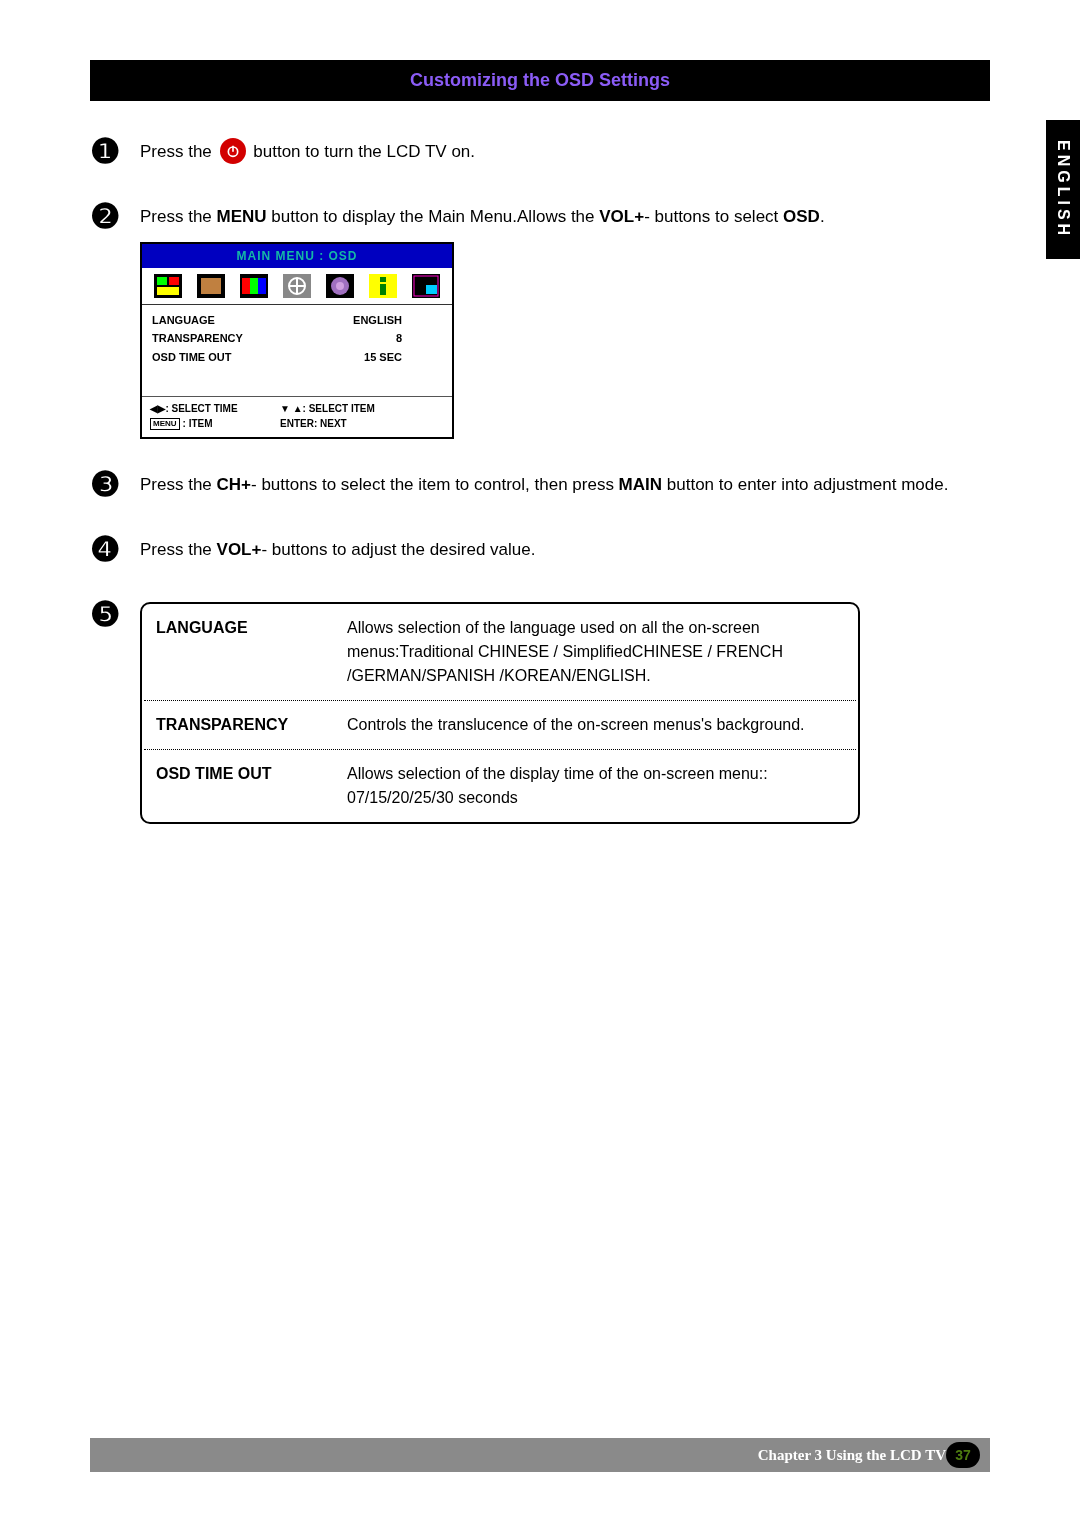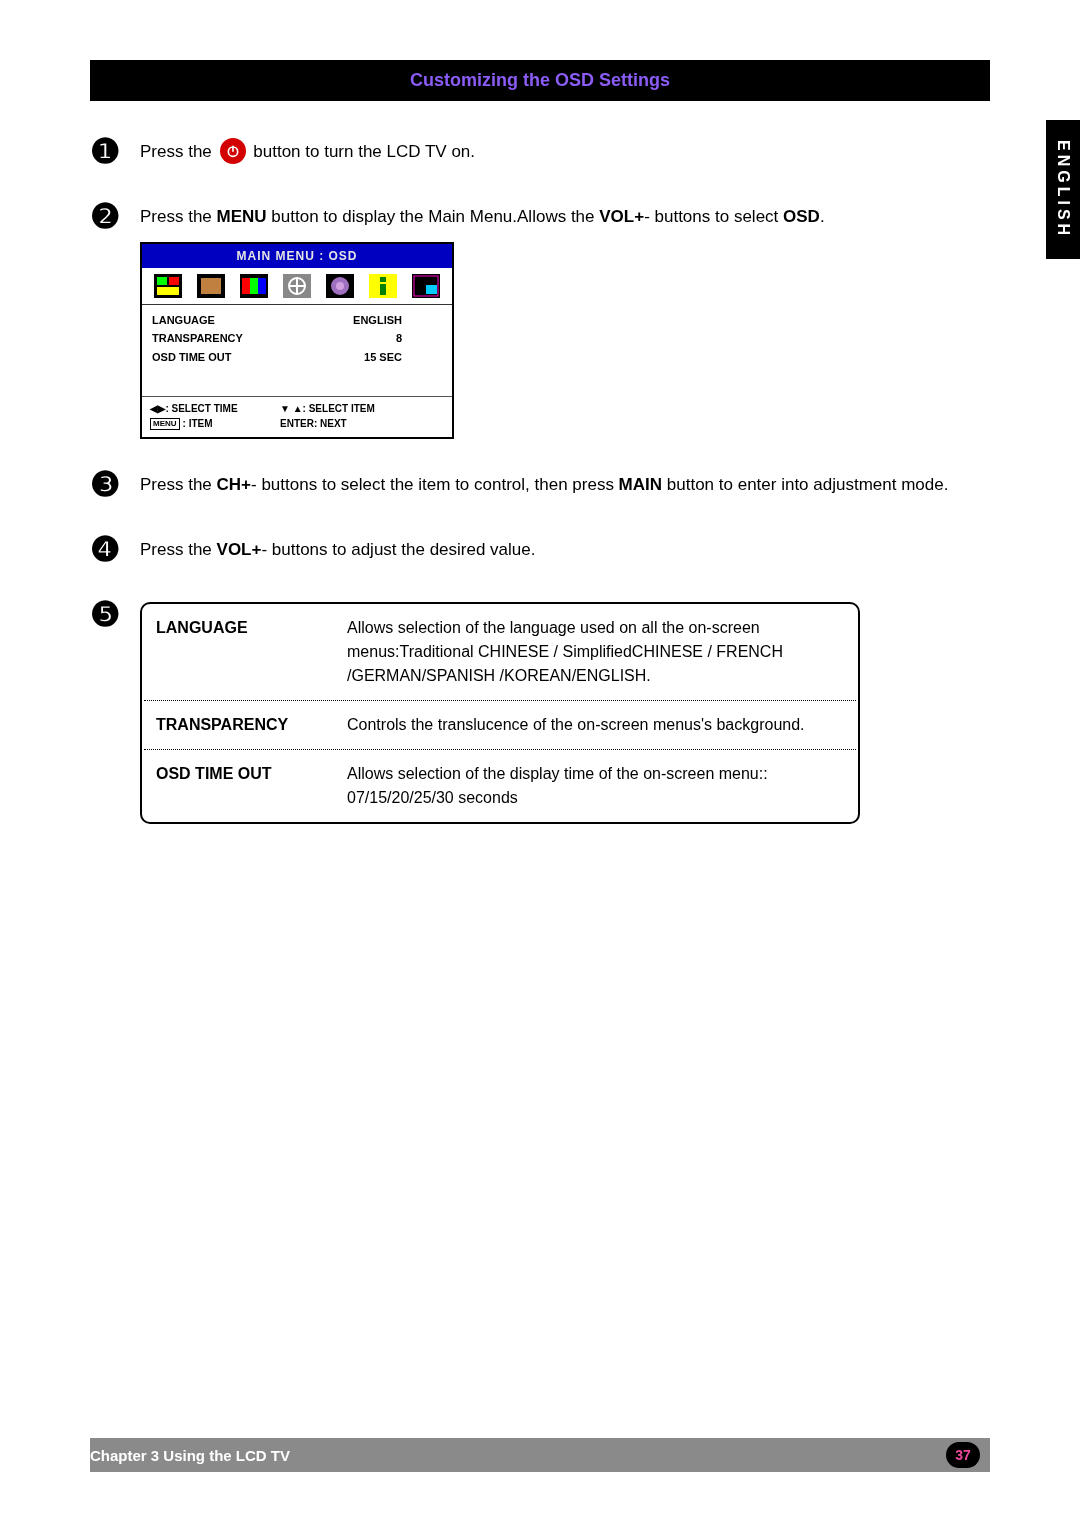--- a/index.html
+++ b/index.html
@@ -74,21 +74,21 @@
   
   .osd {
     width: 310px;
     border: 2px solid #000;
     margin-top: 12px;
     background: #fff;
     font-size: 11px;
   }
   .osd-title {
     background: #0000c0;
-    color: #e5e5e5;
+    color: #14b8a6;
     text-align: center;
     font-weight: bold;
     padding: 3px 0;
     font-size: 12px;
     letter-spacing: 1px;
   }
   .osd-icons {
     display: flex;
     justify-content: space-around;
     align-items: center;
@@ -160,27 +160,28 @@
     left: 90px;
     right: 90px;
     background: #8a8a8a;
     color: #fff;
     display: flex;
     align-items: center;
     height: 34px;
   }
   .footer .ftxt {
     flex: 1;
-    text-align: left;
+    text-align: right;
     font-weight: bold;
     font-size: 15px;
+    font-family: Liberation Serif, serif;
   }
   .footer .pnum {
     background: #000;
-    color: #ec4899;
+    color: #4d7c0f;
     width: 34px;
     height: 26px;
     border-radius: 13px;
     display: inline-flex;
     align-items: center;
     justify-content: center;
     font-weight: bold;
     margin-right: 10px;
     font-size: 14px;
   }

